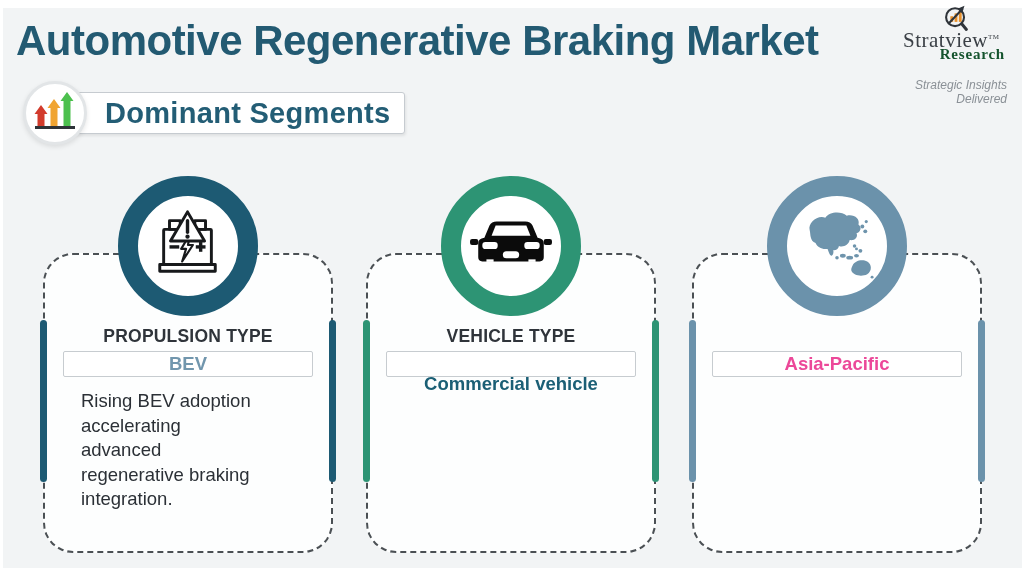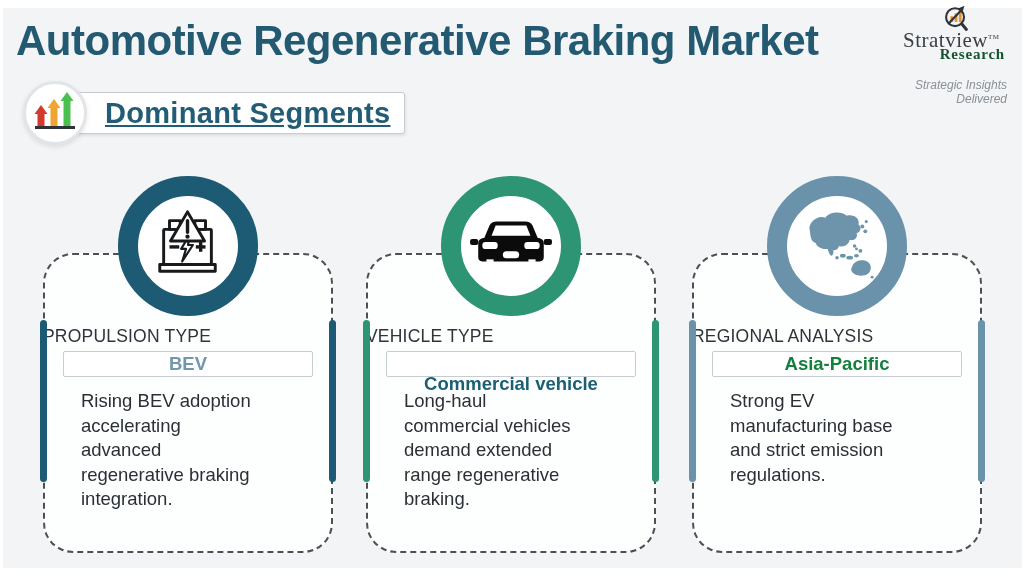--- a/index.html
+++ b/index.html
@@ -14,21 +14,21 @@
                 font-weight:bold; letter-spacing:-0.5px; color:#235a72; }
 
   .badge-circle { position:absolute; left:23px; top:81px; width:64px; height:64px;
                   border-radius:50%; background:#ffffff; border:3px solid #e2e5e7;
                   box-shadow:0 2px 5px rgba(0,0,0,0.10); z-index:3;
                   display:flex; align-items:center; justify-content:center; }
   .badge-label { position:absolute; left:58px; top:92px; width:347px; height:42px;
                  background:#ffffff; border:1px solid #c6cbd0; border-radius:3px;
                  box-shadow:1px 2px 3px rgba(0,0,0,0.08); z-index:2;
                  display:flex; align-items:center; padding-left:46px;
-                 font-size:29px; font-weight:bold; letter-spacing:0.3px; color:#235d75;text-decoration:underline; }
+                 font-size:29px; font-weight:bold; letter-spacing:0.3px; color:#235d75; }
 
   
   .logo-icon { position:absolute; left:939px; top:3px; z-index:2; }
   .logo-name { position:absolute; left:903px; top:28px; width:100px;
                font-family:"Liberation Serif", serif; font-size:21px; color:#3b4046;
                letter-spacing:0.5px; }
   .logo-name sup { font-size:7px; vertical-align:super; }
   .logo-division { position:absolute; left:903px; top:46px; width:102px; text-align:right;
                    font-family:"Liberation Serif", serif; font-size:15px; font-weight:bold;
                    letter-spacing:0.8px; color:#14532d; }
@@ -41,22 +41,22 @@
   .card-border { position:absolute; inset:0; border:2px dashed #4b5054;
                  border-radius:30px; background:#fdfefe; z-index:1; }
   .ring { position:absolute; left:50%; transform:translateX(-50%); top:-77px;
           width:140px; height:140px; border-radius:50%; border:20px solid #1d5a73;
           background:#ffffff; z-index:2;
           display:flex; align-items:center; justify-content:center; }
   .bar { position:absolute; width:7px; height:162px; top:67px; border-radius:4px;
          background:#1d5a73; z-index:3; }
   .bar-left  { left:-3px; }
   .bar-right { right:-3px; }
-  .category { position:absolute; top:73px; left:0; width:100%; 
-              font-size:17.5px; font-weight:normal; letter-spacing:0.2px; color:#2f343a;
+  .category { position:absolute; top:73px; left:0; width:100%; text-align:center;
+              font-size:17.5px; font-weight:bold; letter-spacing:0.2px; color:#2f343a;
               z-index:2; }
   .value-box { position:absolute; top:98px; left:20px; right:20px; height:26px;
                background:#ffffff; border:1px solid #c7ccd0; border-radius:2px;
                display:flex; align-items:center; justify-content:center;
                font-size:18.5px; font-weight:bold; z-index:2; }
   .desc { position:absolute; top:136px; left:38px; right:34px;
           font-size:18.5px; font-weight:normal; line-height:24.5px; color:#2b3036;
           white-space:pre-line; z-index:2; }
 </style>
 </head>
@@ -144,25 +144,20 @@
           <rect x="34" y="35" width="16" height="7" rx="3.5" fill="#ffffff"></rect>
           <rect x="18" y="43" width="7" height="2.5" fill="#ffffff"></rect>
           <rect x="59" y="43" width="7" height="2.5" fill="#ffffff"></rect>
         </svg>
       </span>
     </div>
     <div class="category">VEHICLE TYPE</div>
     <div class="value-box">
       <span style="color: rgb(27, 95, 117); margin-top: 40px;">Commercial vehicle</span>
     </div>
-    <div class="desc">Long-haul
-commercial vehicles
-demand extended
-range regenerative
-braking.</div>
   </div>
 
   <div class="card card-3">
     <div class="card-border"></div>
     <div class="bar bar-left" style="background-color: rgb(107, 146, 171);"></div>
     <div class="bar bar-right" style="background-color: rgb(107, 146, 171);"></div>
     <div class="ring" style="border-color: rgb(107, 146, 171);">
       <span>
         <svg width="78" height="78" viewBox="0 0 80 80">
           <g fill="#6e94ac">
@@ -177,22 +172,17 @@
             <ellipse cx="53" cy="54" rx="3.5" ry="2"></ellipse>
             <ellipse cx="60" cy="52" rx="2.5" ry="1.8"></ellipse>
             <circle cx="40" cy="54" r="1.8"></circle>
             <circle cx="64" cy="47" r="2"></circle>
             <path d="M56 62 C58 57 66 55 71 58 C76 61 76 68 71 71 C65 74 57 72 55 68 C54 66 55 64 56 62 Z"></path>
             <circle cx="76" cy="74" r="1.5"></circle>
           </g>
         </svg>
       </span>
     </div>
-    <div class="category">REGIONAL ANALYSIS</div>
     <div class="value-box">
-      <span style="color: #15803d;">Asia-Pacific</span>
+      <span style="color: #ec4899;">Asia-Pacific</span>
     </div>
-    <div class="desc">Strong EV
-manufacturing base
-and strict emission
-regulations.</div>
   </div>
 </div>
 
 </body></html>

